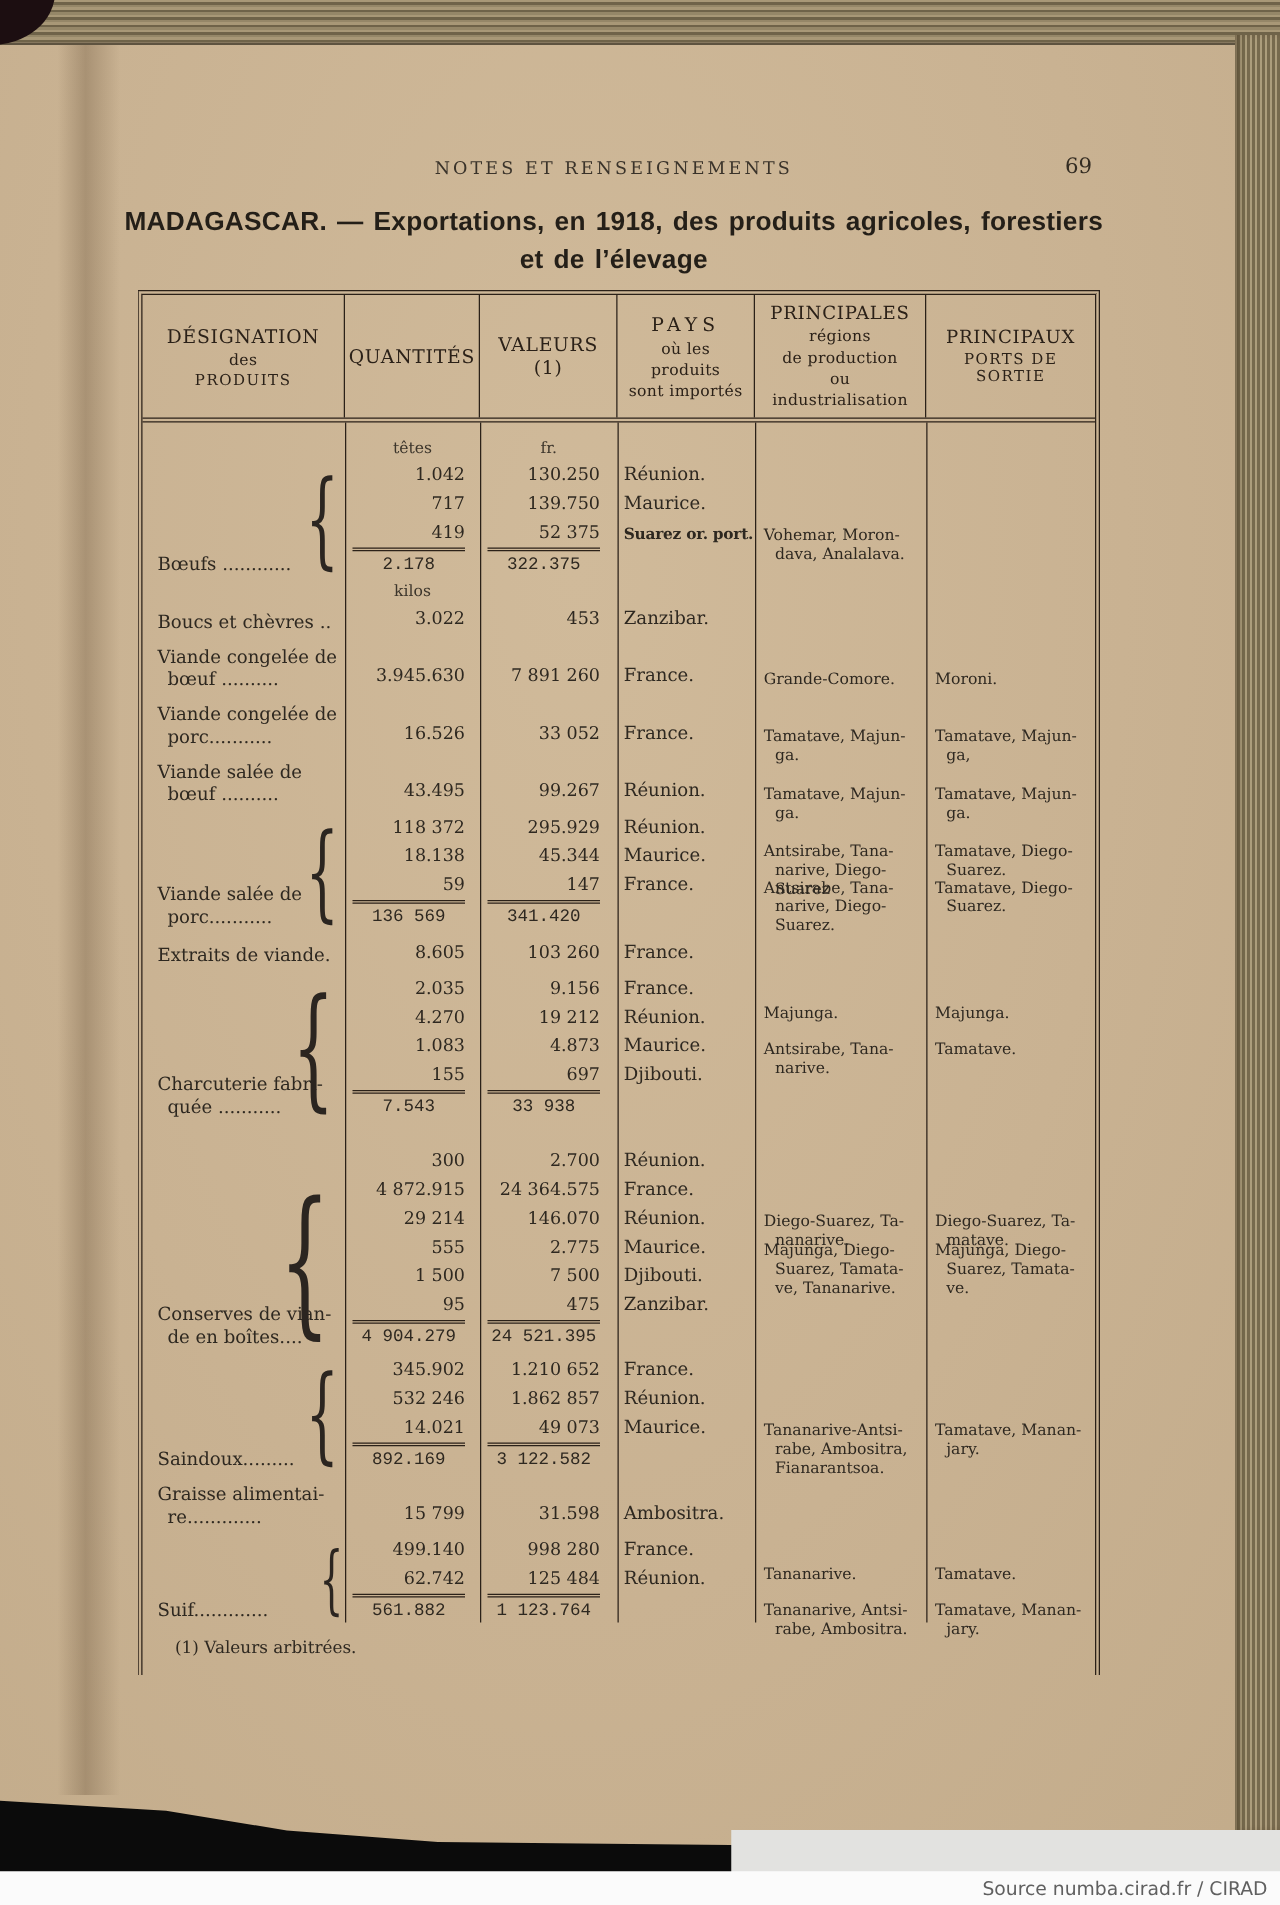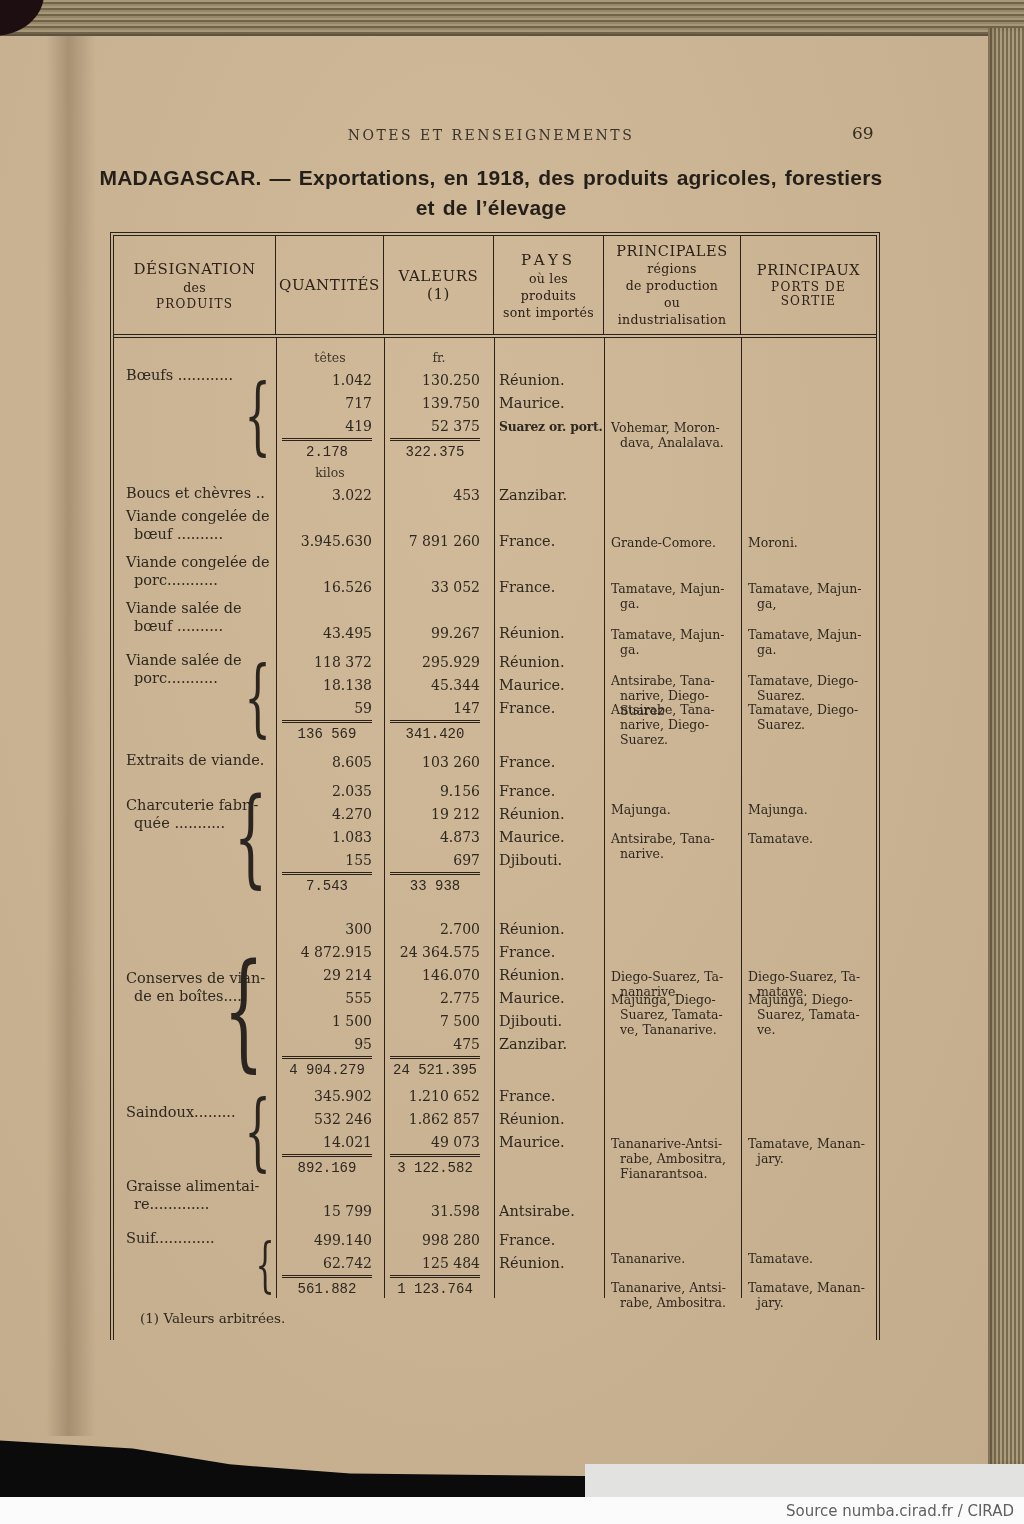--- a/index.html
+++ b/index.html
@@ -72,21 +72,21 @@
   .th-caps  { font-size:12px; letter-spacing:1.2px; }
   .tbody-wrap { position:relative; padding-top:4px; }
   .vrule { position:absolute; top:0; bottom:0; width:1px; background:#2b2118; }
   .v1{left:162px} .v2{left:270px} .v3{left:380px} .v4{left:490px} .v5{left:627px}
   .tg {
     display:grid; grid-template-columns:162px 108px 110px 110px 137px 135px;
     grid-auto-rows:23px; overflow:visible;
   }
   .cell { font-size:14px; line-height:23px; color:#2e2820; overflow:visible; }
   .cl { grid-column:1; position:relative; display:flex; flex-direction:column;
-        justify-content:flex-start; padding-left:12px; font-size:14.5px; line-height:18px; }
+        justify-content:flex-end; padding-left:12px; font-size:14.5px; line-height:18px; }
   .cl .l2 { padding-left:8px; }
   .cq { grid-column:2; text-align:right; padding-right:12px; }
   .cv { grid-column:3; text-align:right; padding-right:14px; }
   .cp { grid-column:4; padding-left:5px; font-size:14.5px; }
   .cr { grid-column:5; }
   .co { grid-column:6; }
   .cr,.co { font-size:12.5px; line-height:15px; padding:3px 4px 0 7px;margin-top:48px; }
   .rline { display:block; }
   .rline + .rline { padding-left:9px; }
   .unit { text-align:center; padding:0; font-size:12.5px; color:#3c352b; }
@@ -400,21 +400,21 @@
       <div class="cell cv total"><span class="tline">3 122.582</span></div>
     </div>
 
     <div class="tg">
       <div class="cell cl" style="grid-row:1 / span 2">
         <span>Graisse alimentai-</span>
         <span class="l2">re.............</span>
       </div>
       <div class="cell cq" style="grid-row:2">15 799</div>
       <div class="cell cv" style="grid-row:2">31.598</div>
-      <div class="cell cp" style="grid-row:2">Antsirabe.</div>
+      <div class="cell cp" style="grid-row:2">Ambositra.</div>
       <div class="cell cr" style="grid-row:2">
         <span class="rline">Tananarive.</span>
       </div>
       <div class="cell co" style="grid-row:2">
         <span class="rline">Tamatave.</span>
       </div>
     </div>
 
     <div class="tg mt6">
       <div class="cell cl" style="grid-row:1 / span 3">

